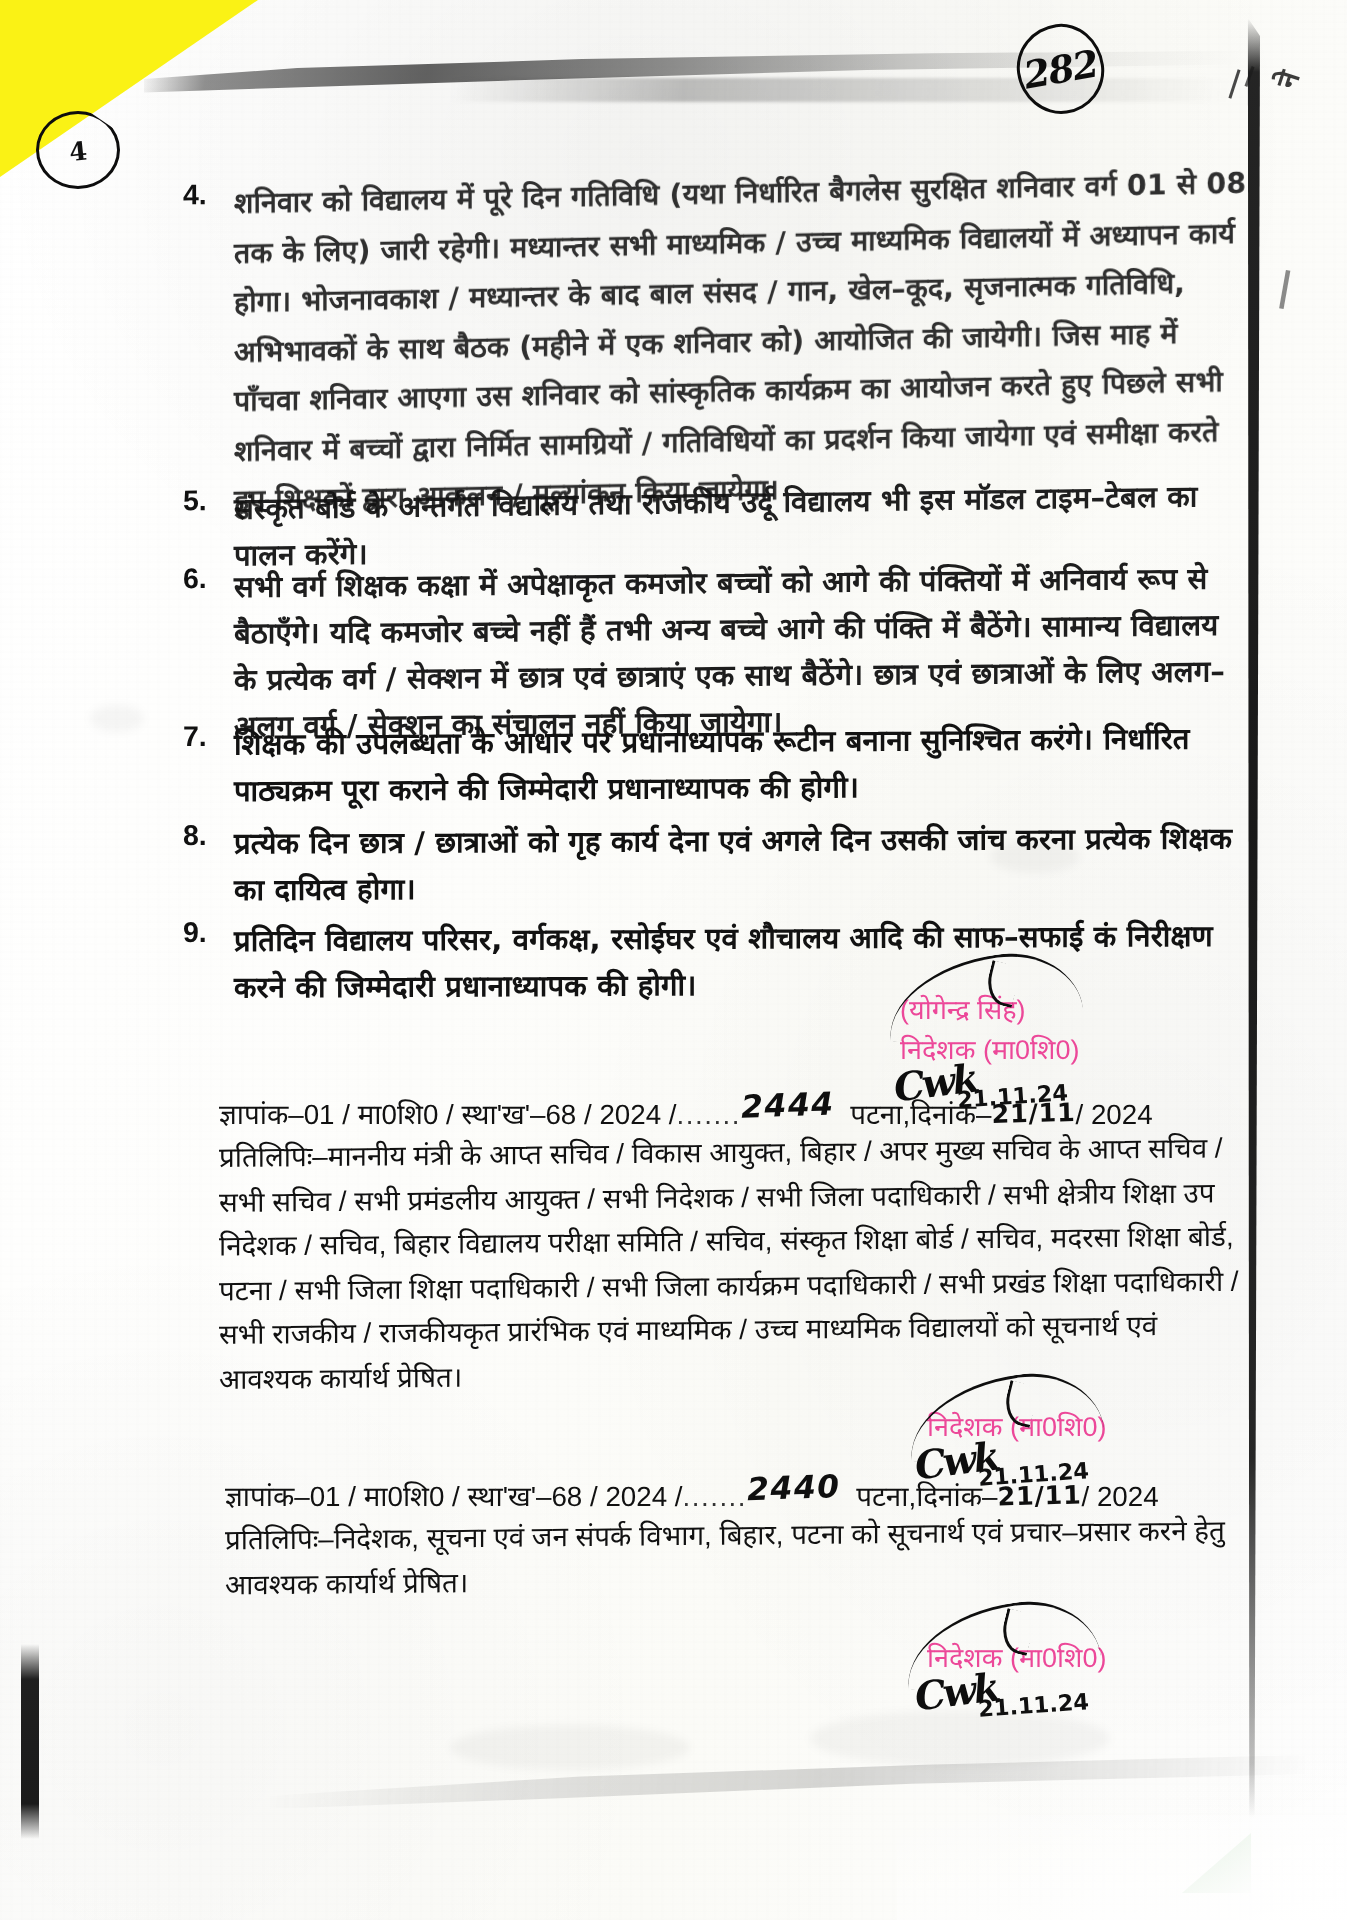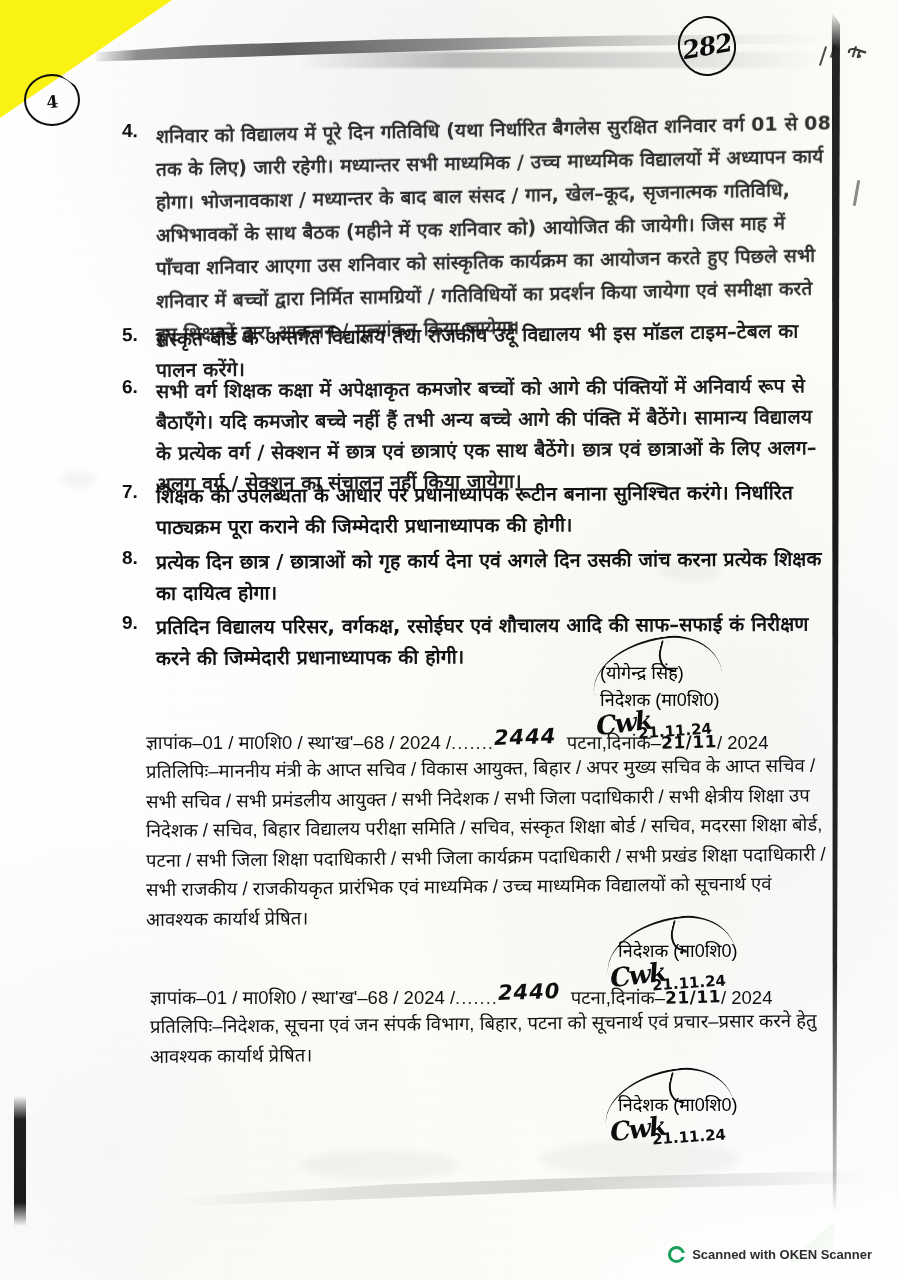--- a/index.html
+++ b/index.html
@@ -171,21 +171,21 @@
 
   
   .sig-block {
     position: absolute;
     text-align: left;
     z-index: 6;
   }
   .sig-name, .sig-title {
     font-size: 18px;
     line-height: 27px;
-    color: #000000;
+    color: #ec4899;
     white-space: nowrap;
   }
   .sig-scrawl {
     position: absolute;
     font-family: "DejaVu Serif", serif;
     font-style: italic;
     font-weight: 700;
     font-size: 26px;
     color: #0d0d0d;
     transform: rotate(-7deg);
@@ -490,18 +490,14 @@
       <div class="sig-flourish" style="left:-16px; top:-22px;"></div>
       <div class="sig-hook" style="left:50px; top:-18px;"></div>
       <div class="sig-title">निदेशक (मा0शि0)</div>
       <div class="sig-scrawl" style="left:-8px; top:22px;">Cw​k</div>
       <div class="sig-date-hand" style="left:34px; top:36px;">21.11.24</div>
     </div>
 
   </div>
 
   <div class="wm-veil"></div>
-  <div class="watermark">
-    <span class="logo"></span>
-    <span class="wm-text">Scanned with OKEN Scanner</span>
-  </div>
 
 </div>
 
 </body></html>

